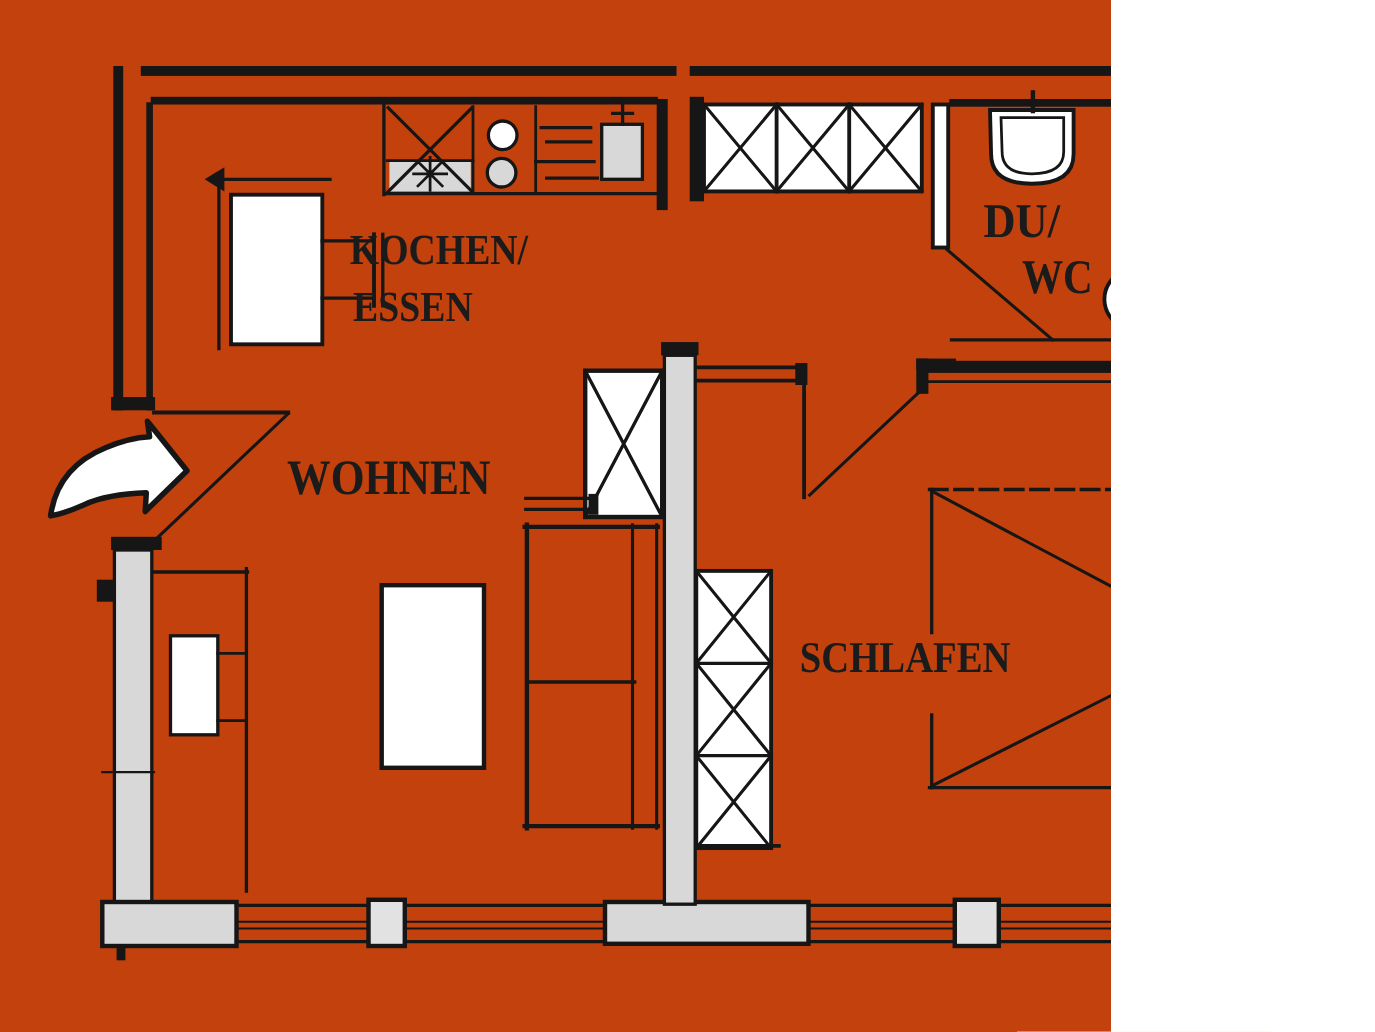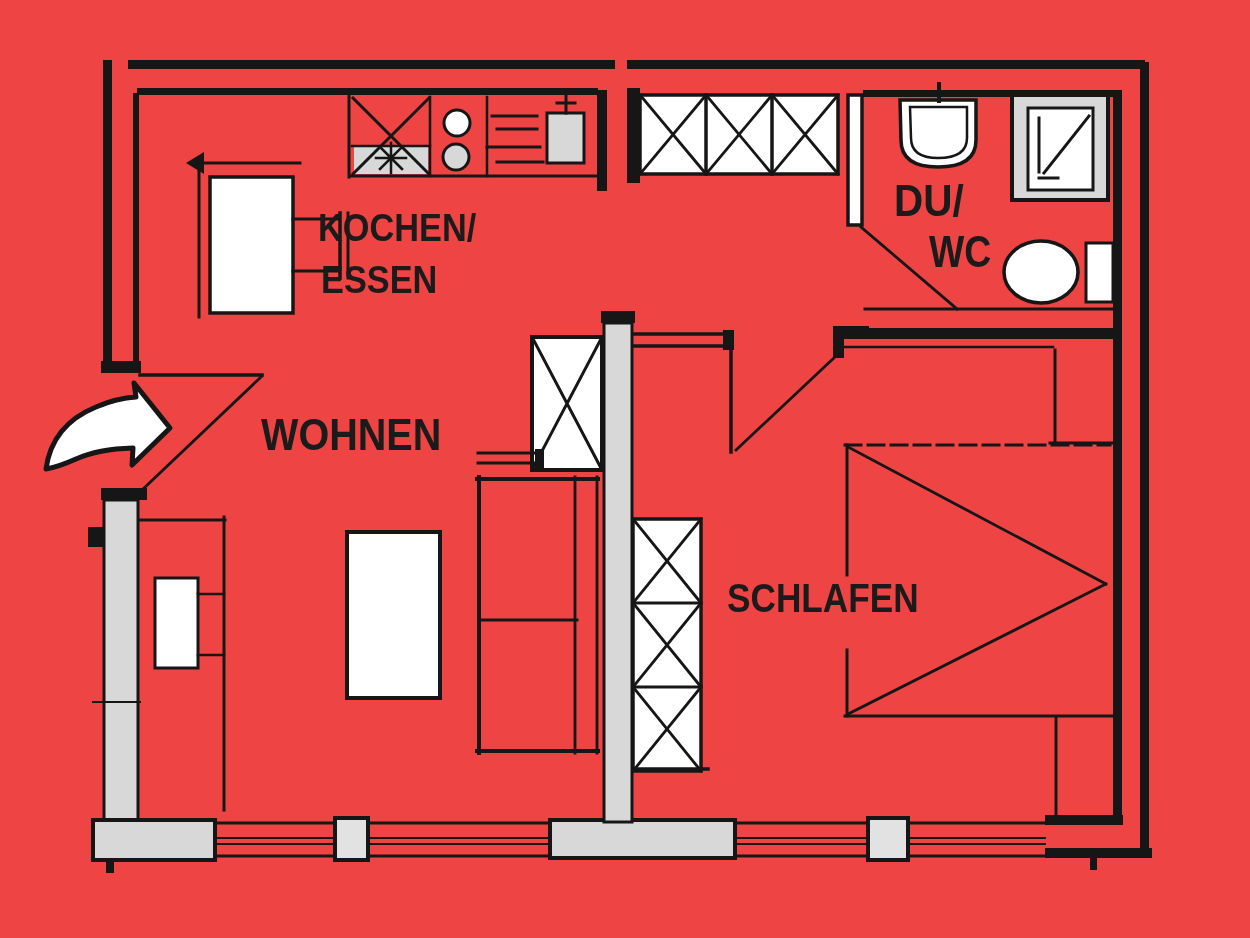--- a/index.html
+++ b/index.html
@@ -1,17 +1,17 @@
 <!DOCTYPE html>
 <html><head>
 <meta charset="utf-8">
 <style>
   html,body{margin:0;padding:0;background:#ffffff;}
-  .plan{position:relative;width:1250px;height:938px;background:#ef4444;overflow:hidden;
-        font-family:Liberation Sans, sans-serif;}
+  .plan{position:relative;width:1010px;height:938px;background:#c2410c;overflow:hidden;
+        font-family:Liberation Serif, serif;}
   .plan svg{position:absolute;left:0;top:0;}
   .lbl{position:absolute;font-weight:700;color:#1b1b1b;white-space:pre;
        transform-origin:left top;line-height:1;}
   .lbl-kochen1{left:318px;top:208px;font-size:39px;transform:scaleX(.88);}
   .lbl-kochen2{left:321px;top:260px;font-size:39px;transform:scaleX(.88);}
   .lbl-wohnen{left:261px;top:412px;font-size:45px;transform:scaleX(.88);}
   .lbl-schlafen{left:727px;top:578px;font-size:40px;transform:scaleX(.88);}
   .lbl-du{left:894px;top:179px;font-size:44px;transform:scaleX(.92);}
   .lbl-wc{left:929px;top:230px;font-size:44px;transform:scaleX(.85);}
 </style>

